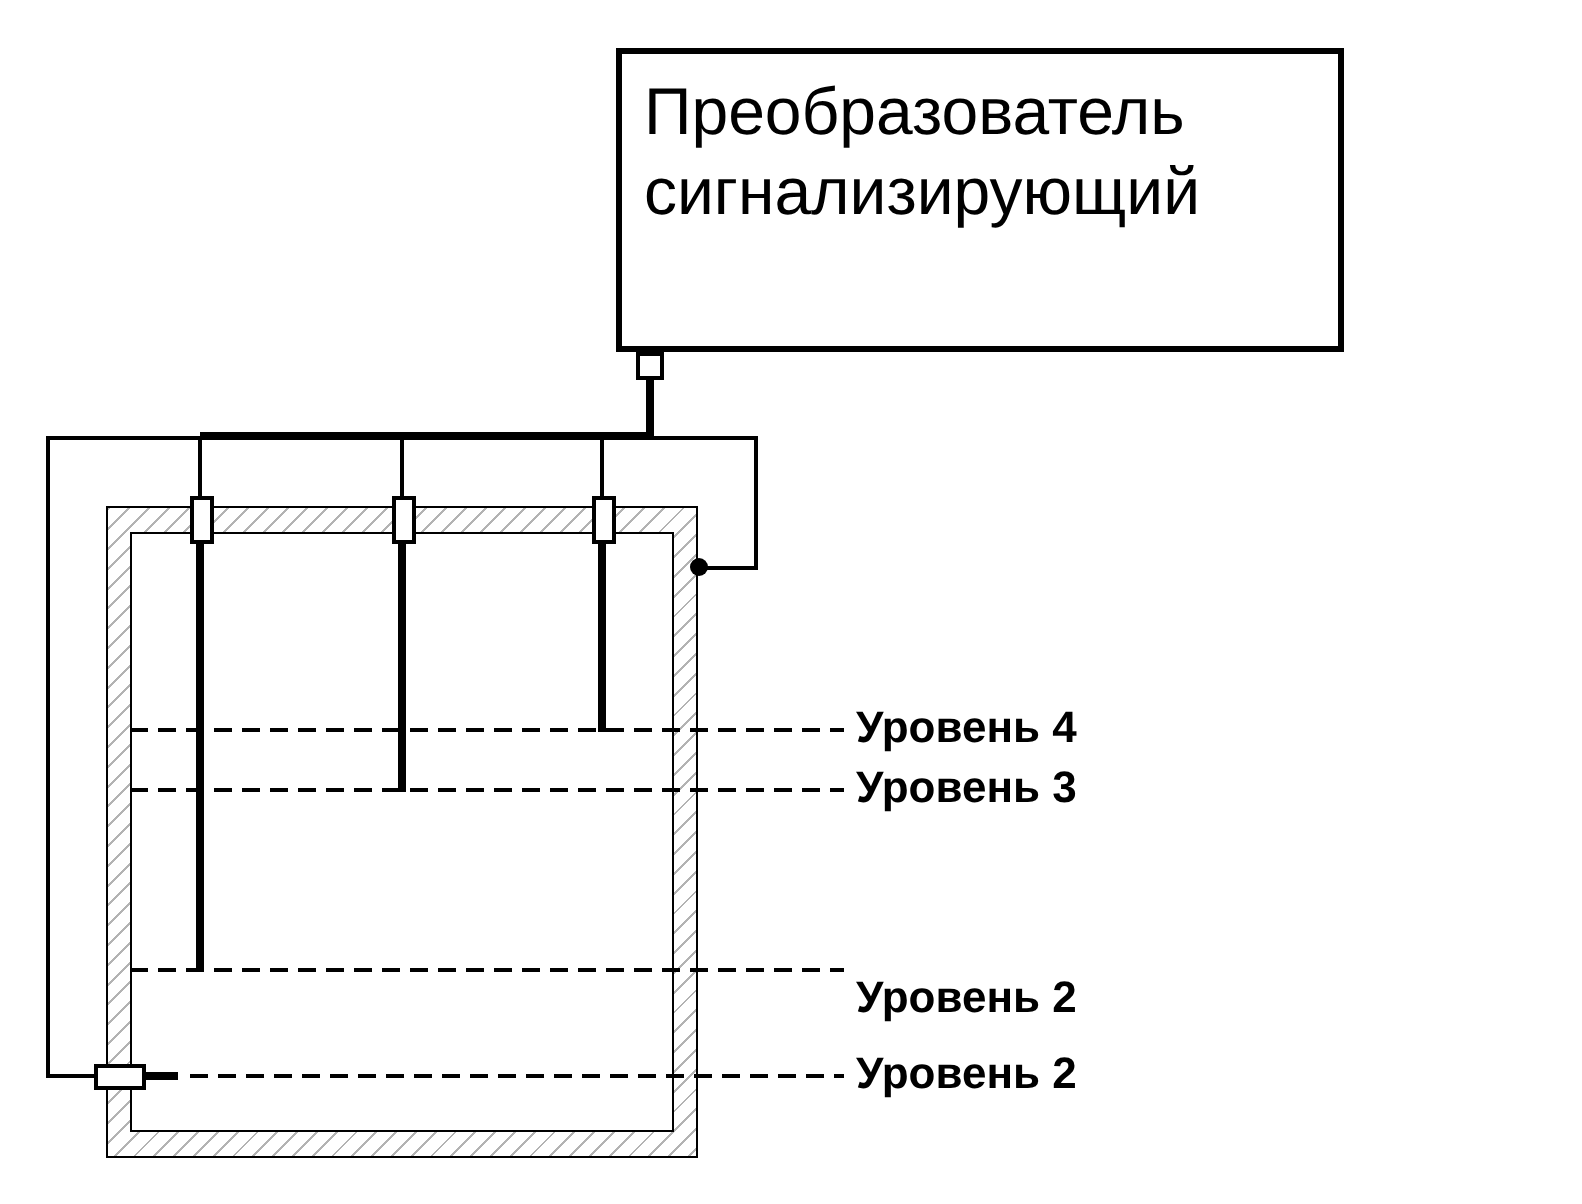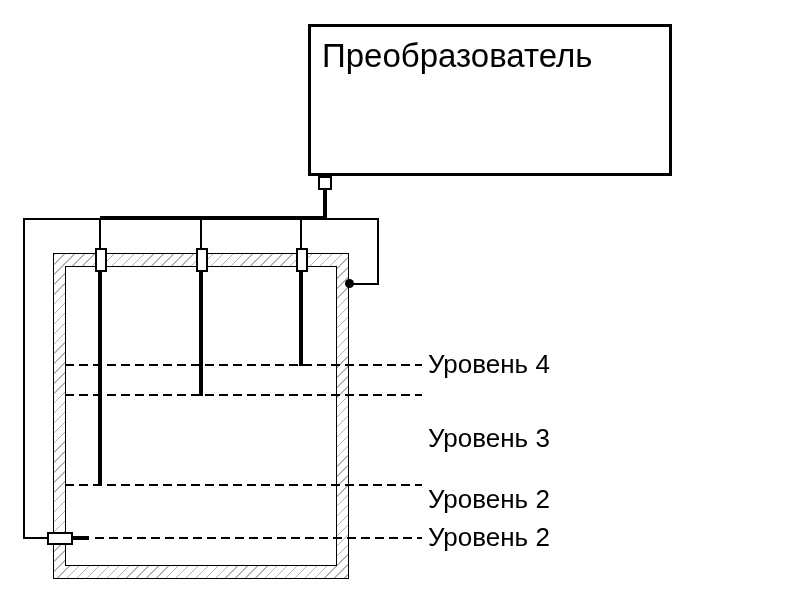--- a/index.html
+++ b/index.html
@@ -79,38 +79,39 @@
   .fitting-top{width:12px;height:24px;top:248px;}
   .fitting-1{left:95px;}
   .fitting-2{left:196px;}
   .fitting-3{left:296px;}
   .side-fitting{left:47px;top:532px;width:26px;height:13px;}
   .side-stub{left:73px;top:536px;width:16px;height:4px;background:#000;}
 
   
   .level-label{
     left:428px;height:26px;line-height:26px;
-    font-size:26px;color:#000;white-space:nowrap;
+    font-size:22px;color:#000;white-space:nowrap;font-weight:bold;
   }
   .level-label-4{top:351px;}
-  .level-label-3{top:381px;margin-top:44px;}
+  .level-label-3{top:381px;}
   .level-label-2{top:486px;}
   .level-label-1{top:524px;}
 </style>
 </head>
 <body>
 
 <div id="canvas">
 
   <div class="abs tank-outer"></div>
   <div class="abs tank-inner"></div>
 
   <div class="abs transducer-box"></div>
   <div class="abs transducer-title">
     <div>Преобразователь</div>
+    <div>сигнализирующий</div>
   </div>
 
   <div class="abs wire wire-drop-thick"></div>
   <div class="abs wire bus-thin"></div>
   <div class="abs wire bus-thick"></div>
   <div class="abs wire left-wire-v"></div>
   <div class="abs wire left-wire-h"></div>
   <div class="abs wire e1-wire"></div>
   <div class="abs wire e2-wire"></div>
   <div class="abs wire e3-wire"></div>

